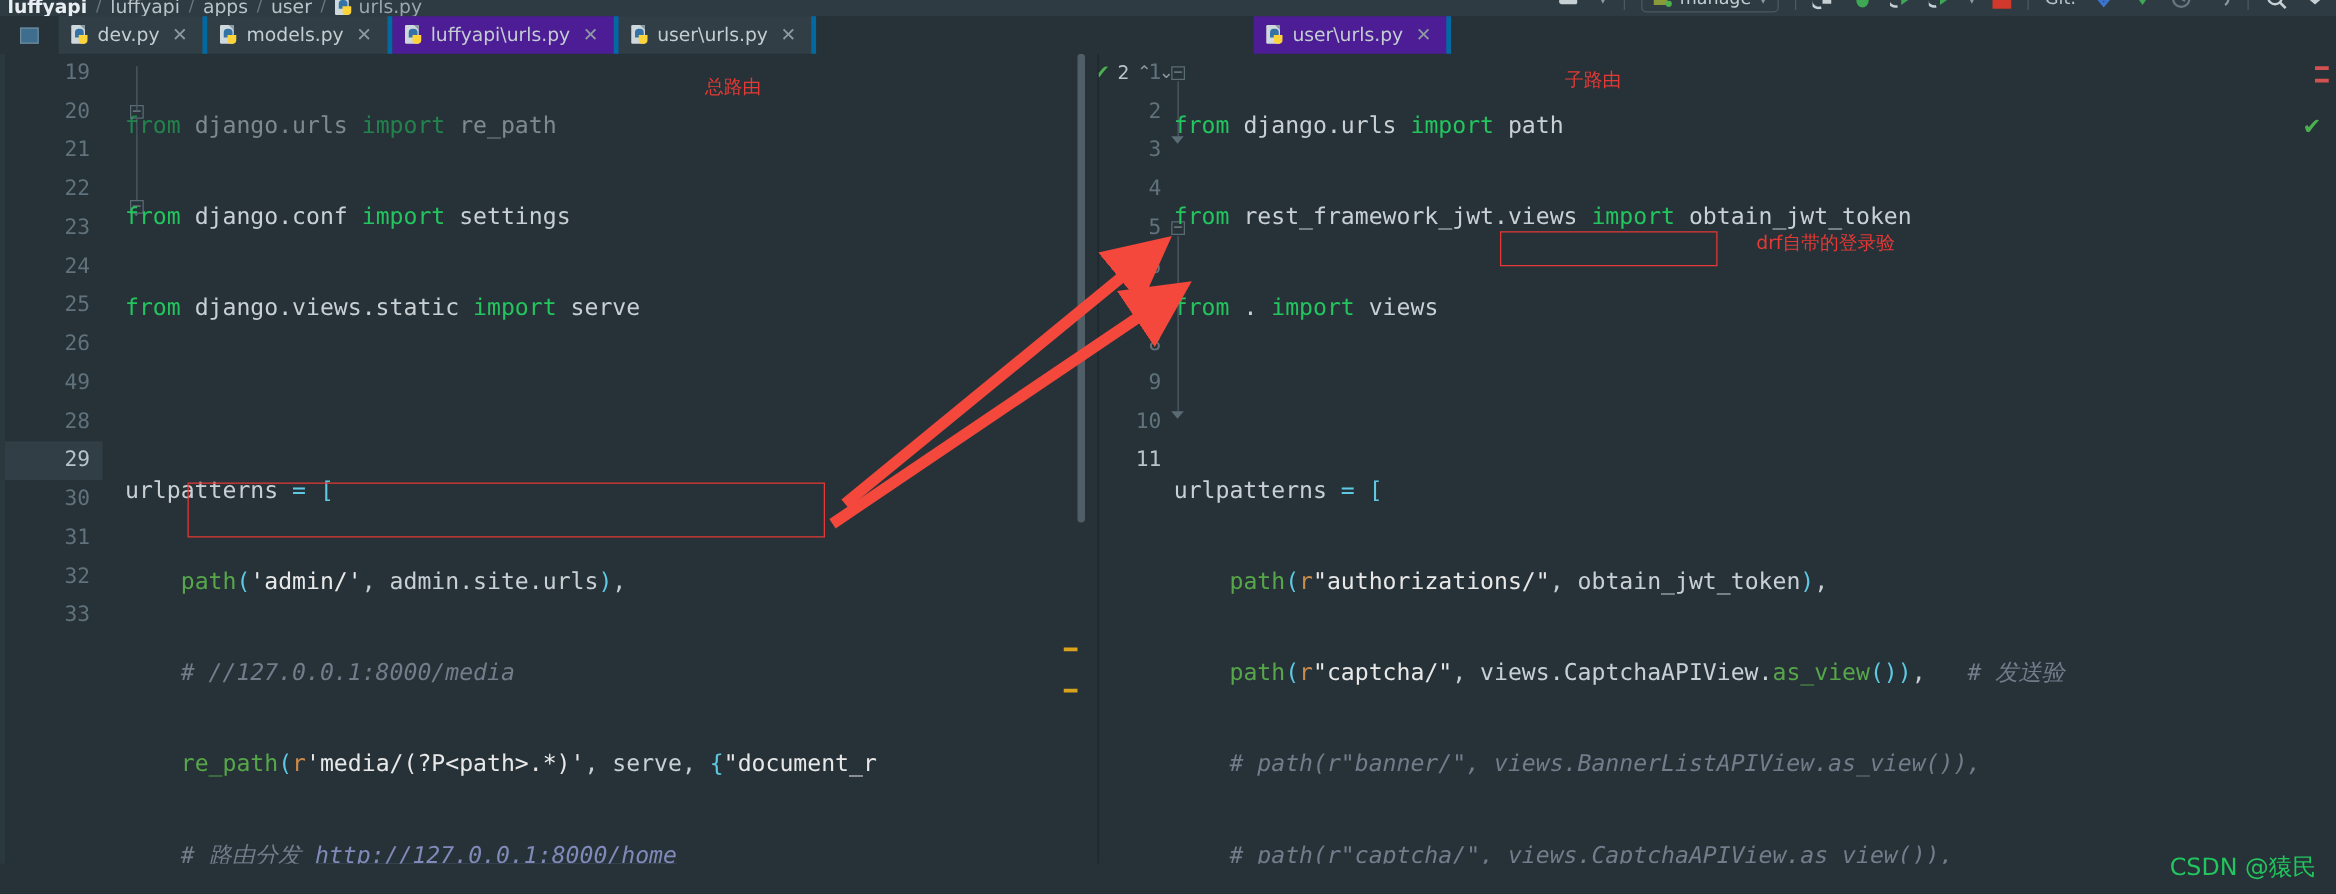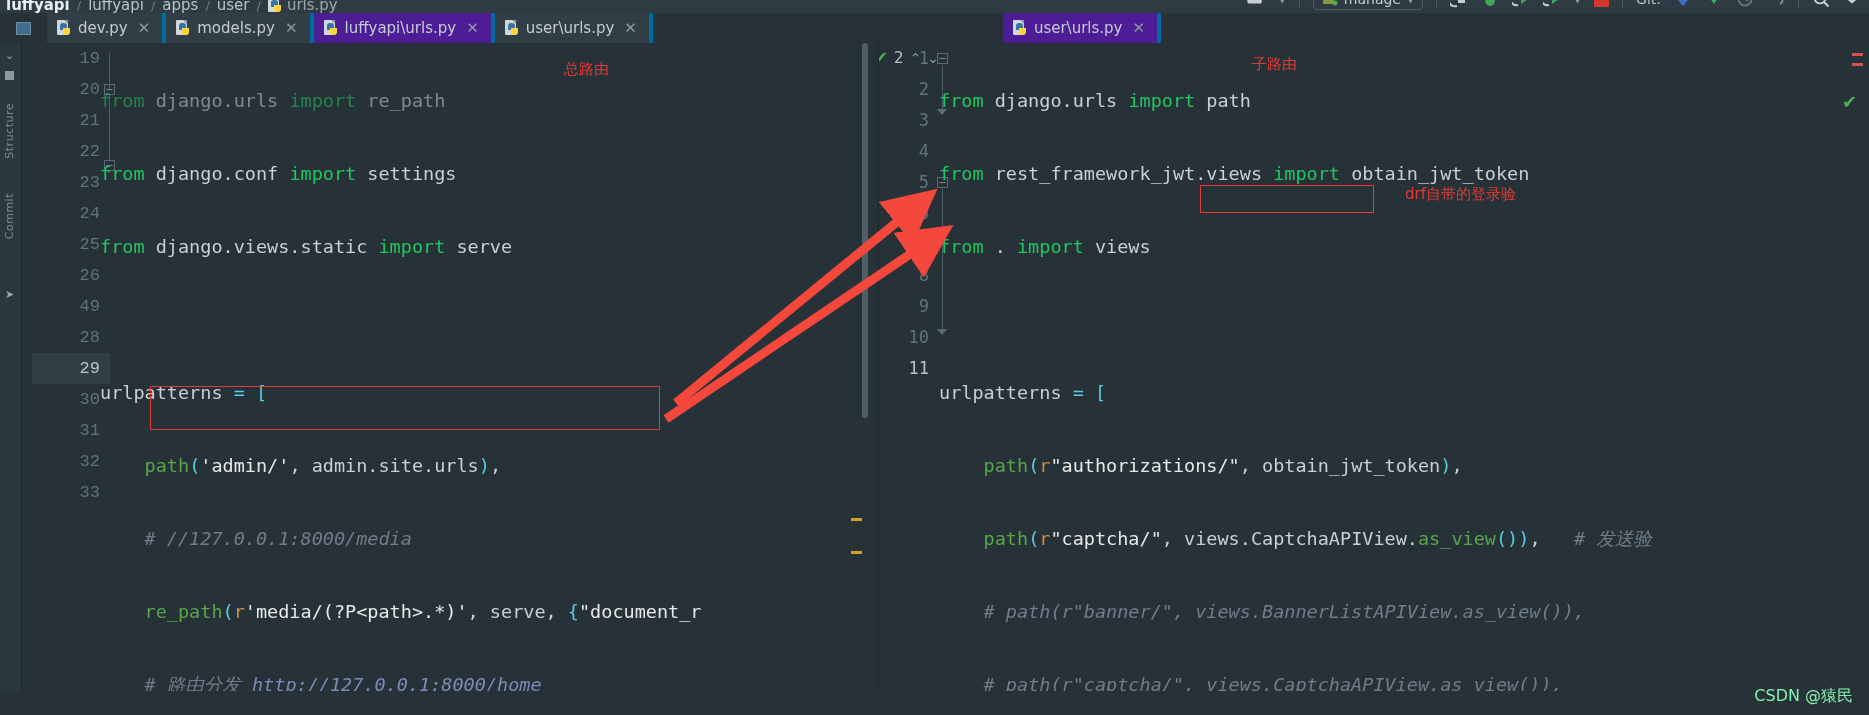--- a/index.html
+++ b/index.html
@@ -126,21 +126,21 @@
 
   .gutter {
     position: absolute; top: 0; height: 100%;
     background: #263238;
     color: #61727c;
     font-family: "DejaVu Sans Mono", monospace;
     font-size: 17px;
     text-align: right;
     user-select: none;
   }
-  .gutter-left  { left: 32px; width: 78px; font-family: Liberation Mono, monospace; }
+  .gutter-left  { left: 4px; width: 78px; }
   .gutter-right { left: 0; width: 60px; }
   .ln {
     height: 31px; line-height: 31px; padding-right: 10px;
   }
   .ln.cur { color: #b8c4ca; }
   .ln.hl { background: #323e45; }
 
   .code {
     position: absolute; top: 0; height: 100%;
     font-family: "DejaVu Sans Mono", monospace;
@@ -222,21 +222,21 @@
   }
   .red-box {
     border: 1.6px solid #e53935;
     position: absolute;
   }
   .arrows { position: absolute; left: 0; top: 0; width: 1869px; height: 715px; z-index: 8; pointer-events: none; }
 
   
   .watermark {
     position: absolute; right: 16px; bottom: 8px;
-    color: #86efac; font-size: 16px;
+    color: #22c55e; font-size: 19px;
     font-family: "DejaVu Sans", sans-serif;
     z-index: 10;
   }
 
   
   .bottom-strip {
     position: absolute; left: 0; bottom: 0; width: 1869px; height: 24px;
     background: #263238;
   }
   .rail-bottom-ico {

